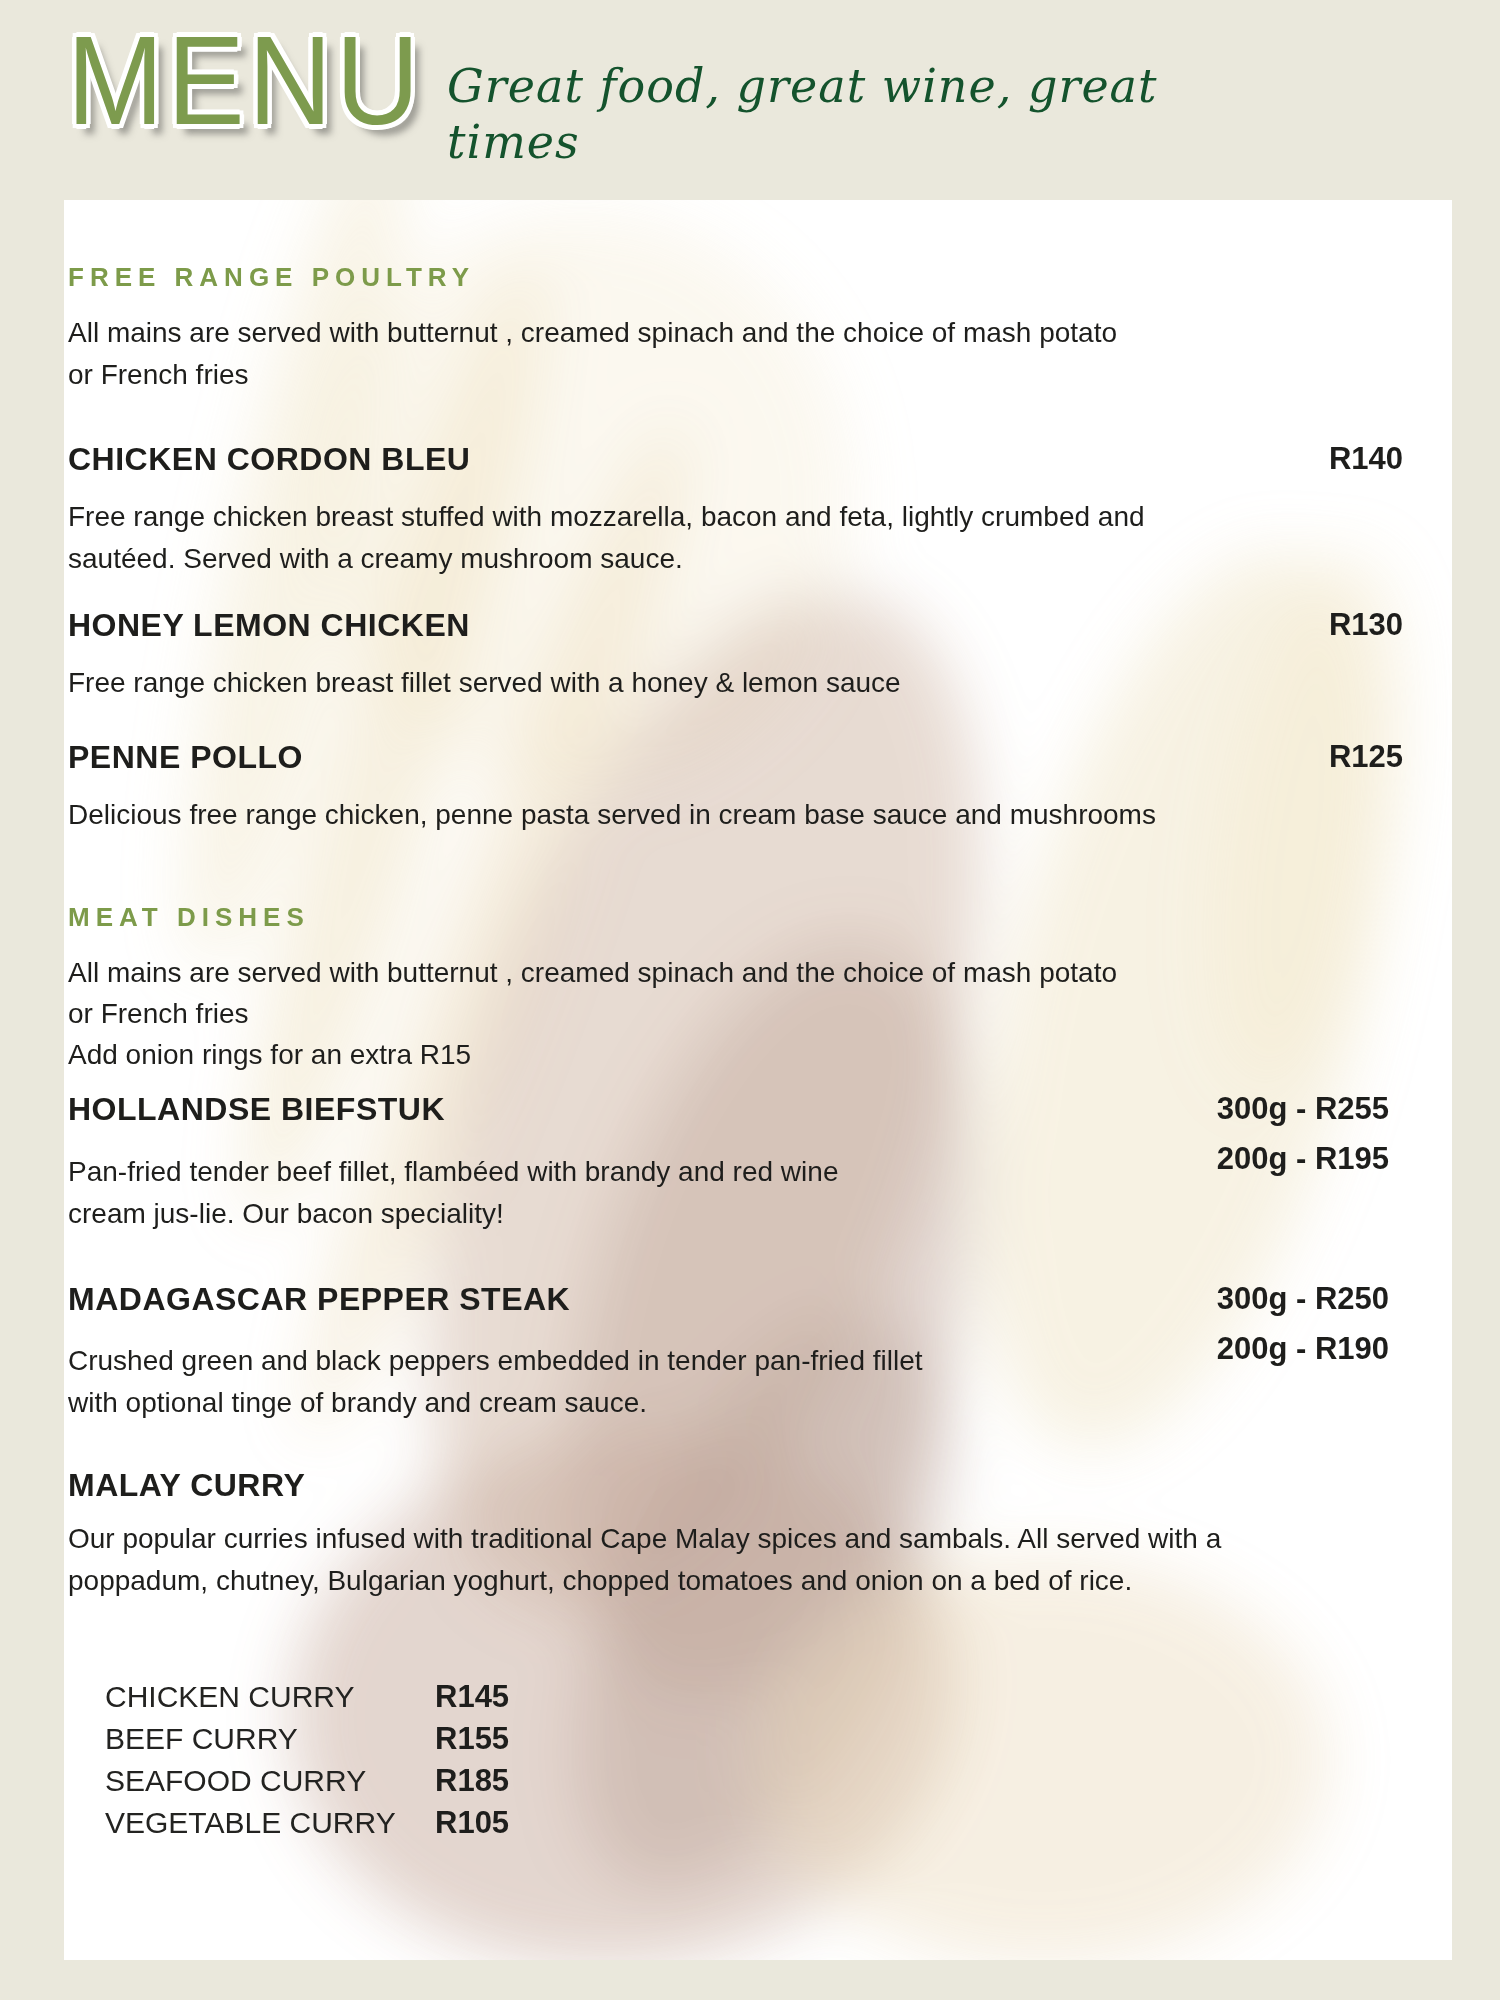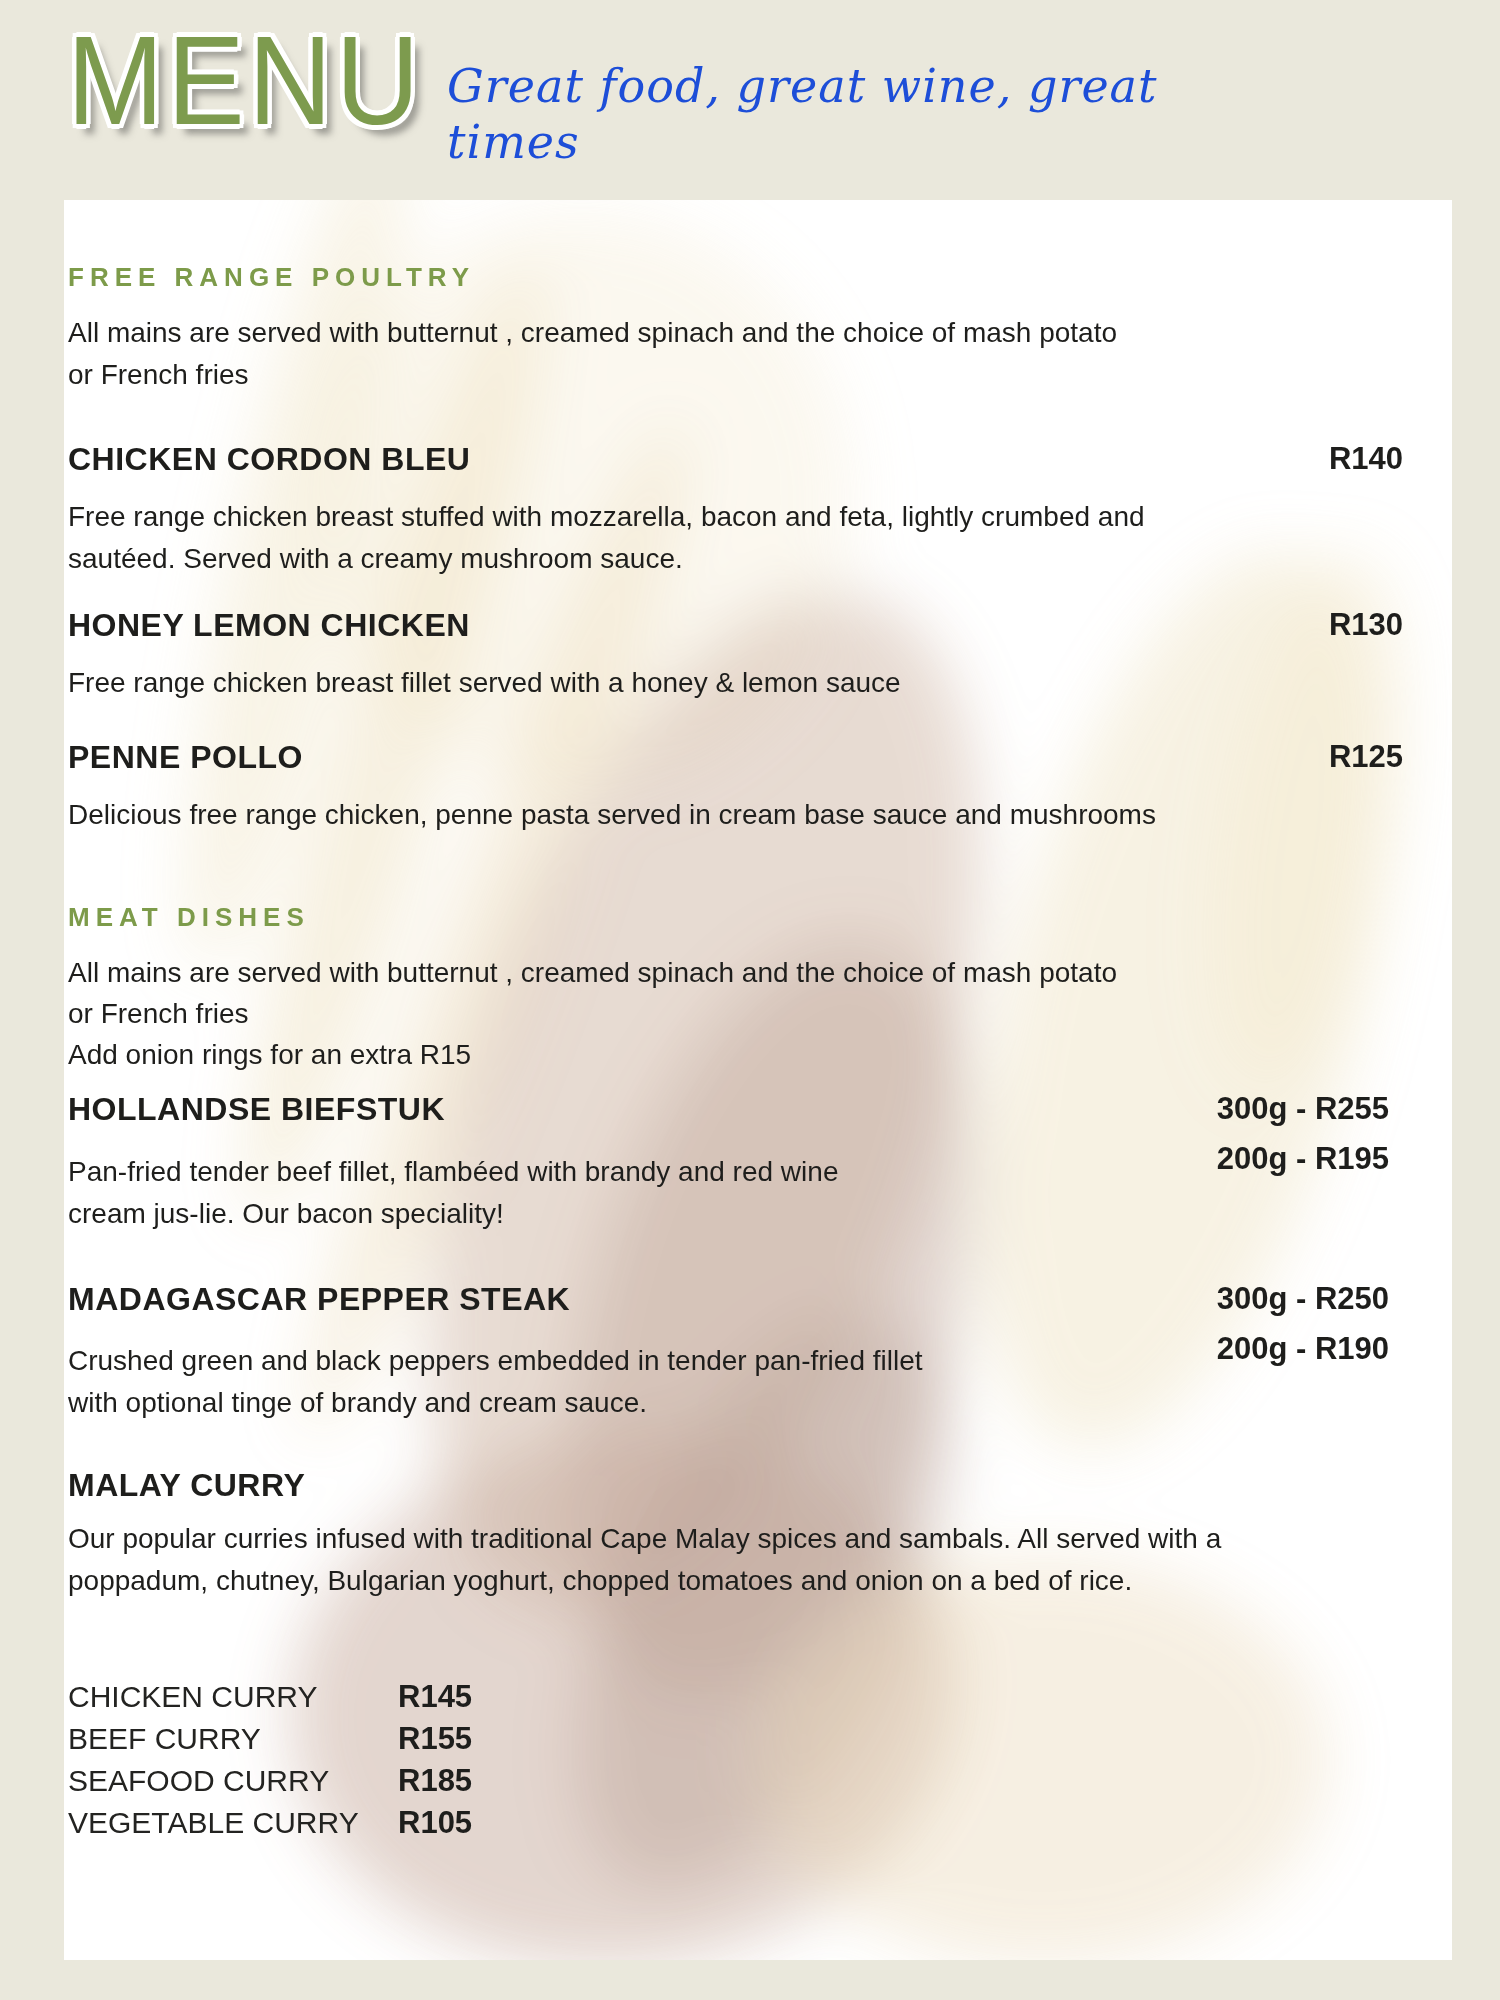--- a/index.html
+++ b/index.html
@@ -24,21 +24,21 @@
       -4px  4px 0 #ffffff, 4px  4px 0 #ffffff,
       -5px  0   0 #ffffff, 5px  0   0 #ffffff,
        0   -5px 0 #ffffff, 0    5px 0 #ffffff,
        9px 10px 8px rgba(90,90,85,0.55);
   }
   .tagline{
     position:absolute;left:442px;top:58px;
     font-family:"DejaVu Serif", serif;
     font-style:italic;
     font-size:46px;line-height:56px;
-    color:#1d4ed8;
+    color:#14532d;
     letter-spacing:1px;
   }
   
   .card{
     position:absolute;left:64px;top:200px;
     width:1388px;height:1760px;
     background:#ffffff;
     overflow:hidden;
   }
   .bg-art{position:absolute;left:0;top:0;width:100%;height:100%;}
@@ -62,21 +62,21 @@
   .mt-pp{margin-top:32px;}
   .mt-meat{margin-top:62px;}
   .mt-hb{margin-top:13px;}
   .mt-hb .desc{margin-top:21px;}
   .mt-mps{margin-top:43px;}
   .mt-mps .desc{margin-top:20px;}
   .mt-mc{margin-top:40px;}
   .mt-mc .desc{margin-top:12px;}
   .curry-list{margin-top:74px;}
   .curry-row{display:flex;align-items:flex-start;height:42px;}
-  .curry-name{width:330px;font-size:30px;line-height:42px;font-weight:400;color:#232321;}
+  .curry-name{width:330px;font-size:30px;line-height:42px;font-weight:400;color:#232321;margin-left:37px;}
   .curry-price{font-size:31px;line-height:42px;font-weight:700;}
 </style>
 </head>
 <body>
 
 <div class="page">
 
   <header class="header">
     <div class="logo">MENU</div>
     <div class="tagline">Great food, great wine, great times</div>

